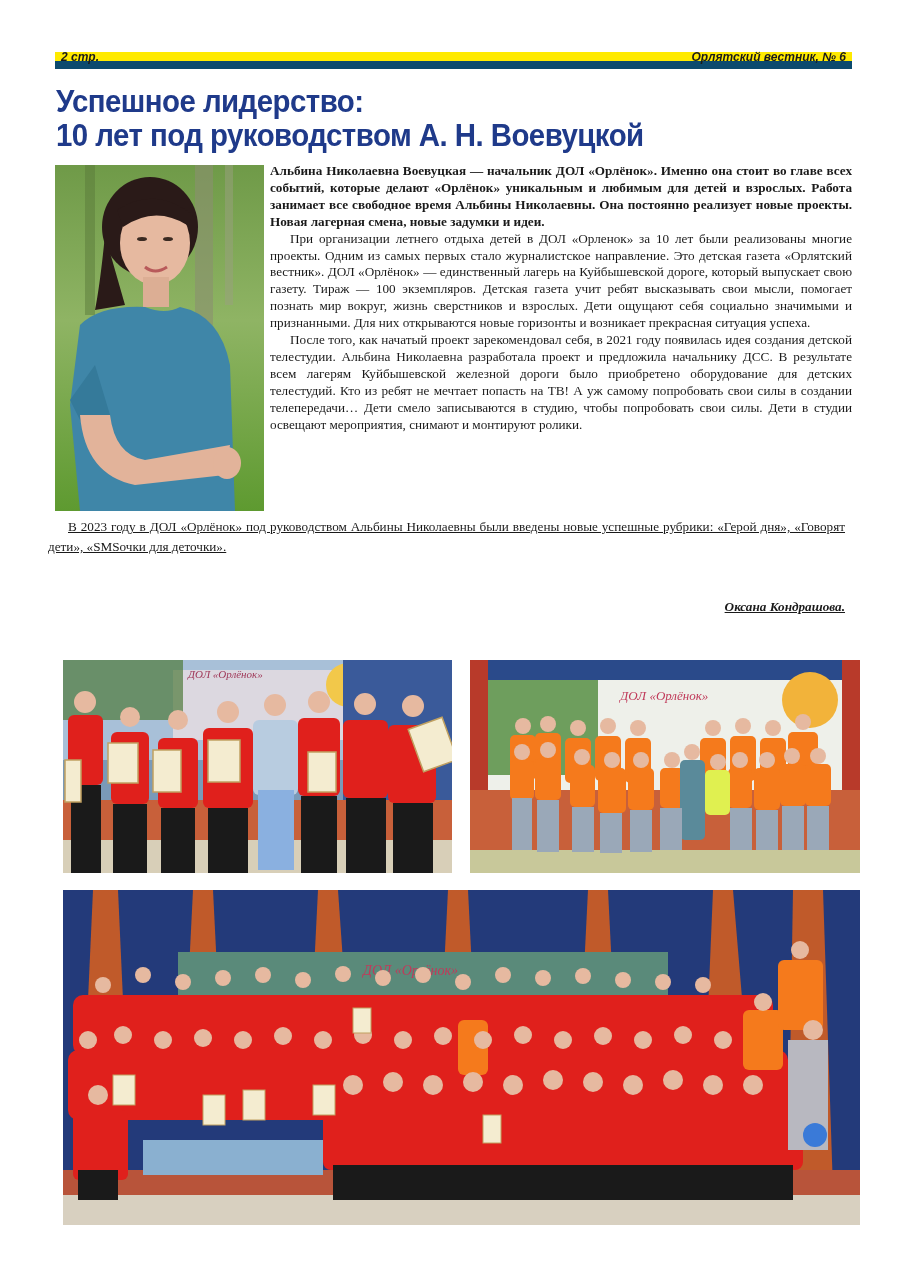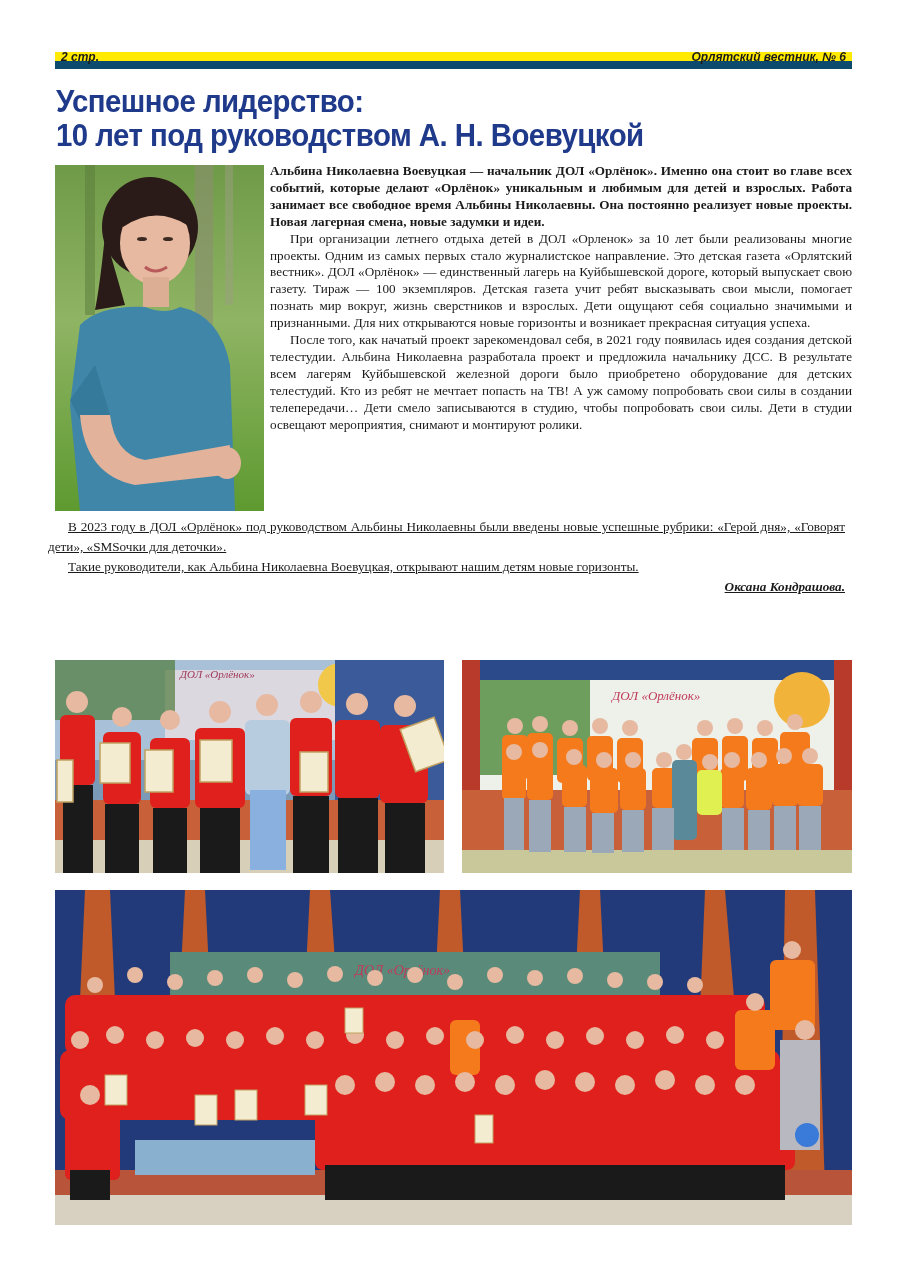--- a/index.html
+++ b/index.html
@@ -32,23 +32,23 @@
   }
   .col-text p { text-indent: 0; }
   .col-text p.ind { text-indent: 20px; }
   .lead { font-weight: bold; }
 
   .full-text {
     position: absolute; left: 48px; top: 517px; width: 797px;
     font-size: 13.2px; line-height: 20px; text-align: justify; text-decoration: underline;
   }
   .full-text p { text-indent: 20px; }
-  .signature { text-align: right; font-weight: bold; font-style: italic; text-indent: 0 !important; }
-
-  .photo { position: absolute; overflow: hidden; }
+  .signature { text-align: right; font-weight: bold; font-style: italic; text-indent: 0 !important; margin-top: 40px; }
+
+  .photo { position: absolute; overflow: hidden; margin-left: 8px; }
   .photo-1 { left: 55px; top: 660px; width: 389px; height: 213px; background: #c8a080; }
   .photo-2 { left: 462px; top: 660px; width: 390px; height: 213px; background: #d9d2b8; }
   .photo-3 { left: 55px; top: 890px; width: 797px; height: 335px; background: #233a7a; }
 
   svg { display: block; }
 </style>
 </head>
 <body>
 
 <div class="header-bar">
@@ -95,21 +95,20 @@
 </div>
 
 <div class="col-text">
   <p class="lead">Альбина Николаевна Воевуцкая — начальник ДОЛ «Орлёнок». Именно она стоит во главе всех событий, которые делают «Орлёнок» уникальным и любимым для детей и взрослых. Работа занимает все свободное время Альбины Николаевны. Она постоянно реализует новые проекты. Новая лагерная смена, новые задумки и идеи.</p>
   <p class="ind">При организации летнего отдыха детей в ДОЛ «Орленок» за 10 лет были реализованы многие проекты. Одним из самых первых стало журналистское направление. Это детская газета «Орлятский вестник». ДОЛ «Орлёнок» — единственный лагерь на Куйбышевской дороге, который выпускает свою газету. Тираж — 100 экземпляров. Детская газета учит ребят высказывать свои мысли, помогает познать мир вокруг, жизнь сверстников и взрослых. Дети ощущают себя социально значимыми и признанными. Для них открываются новые горизонты и возникает прекрасная ситуация успеха.</p>
   <p class="ind">После того, как начатый проект зарекомендовал себя, в 2021 году появилась идея создания детской телестудии. Альбина Николаевна разработала проект и предложила начальнику ДСС. В результате всем лагерям Куйбышевской железной дороги было приобретено оборудование для детских телестудий. Кто из ребят не мечтает попасть на ТВ! А уж самому попробовать свои силы в создании телепередачи… Дети смело записываются в студию, чтобы попробовать свои силы. Дети в студии освещают мероприятия, снимают и монтируют ролики.</p>
 </div>
 
 <div class="full-text">
   <p>В 2023 году в ДОЛ «Орлёнок» под руководством Альбины Николаевны были введены новые успешные рубрики: «Герой дня», «Говорят дети», «SMSочки для деточки».</p>
-  <p>Такие руководители, как Альбина Николаевна Воевуцкая, открывают нашим детям новые горизонты.</p>
   <p class="signature">Оксана Кондрашова.</p>
 </div>
 
 <div class="photo photo-1">
   <svg width="389" height="213" viewBox="0 0 389 213">
     <rect width="389" height="213" fill="#7a9ab8"></rect>
     <rect x="0" y="0" width="389" height="100" fill="#a8c0d8"></rect>
     <rect x="110" y="10" width="200" height="70" fill="#dcd8e0"></rect>
     <rect x="0" y="0" width="120" height="60" fill="#4e7a3a" opacity="0.7"></rect>
     <circle cx="285" cy="25" r="22" fill="#f2c84a"></circle>

